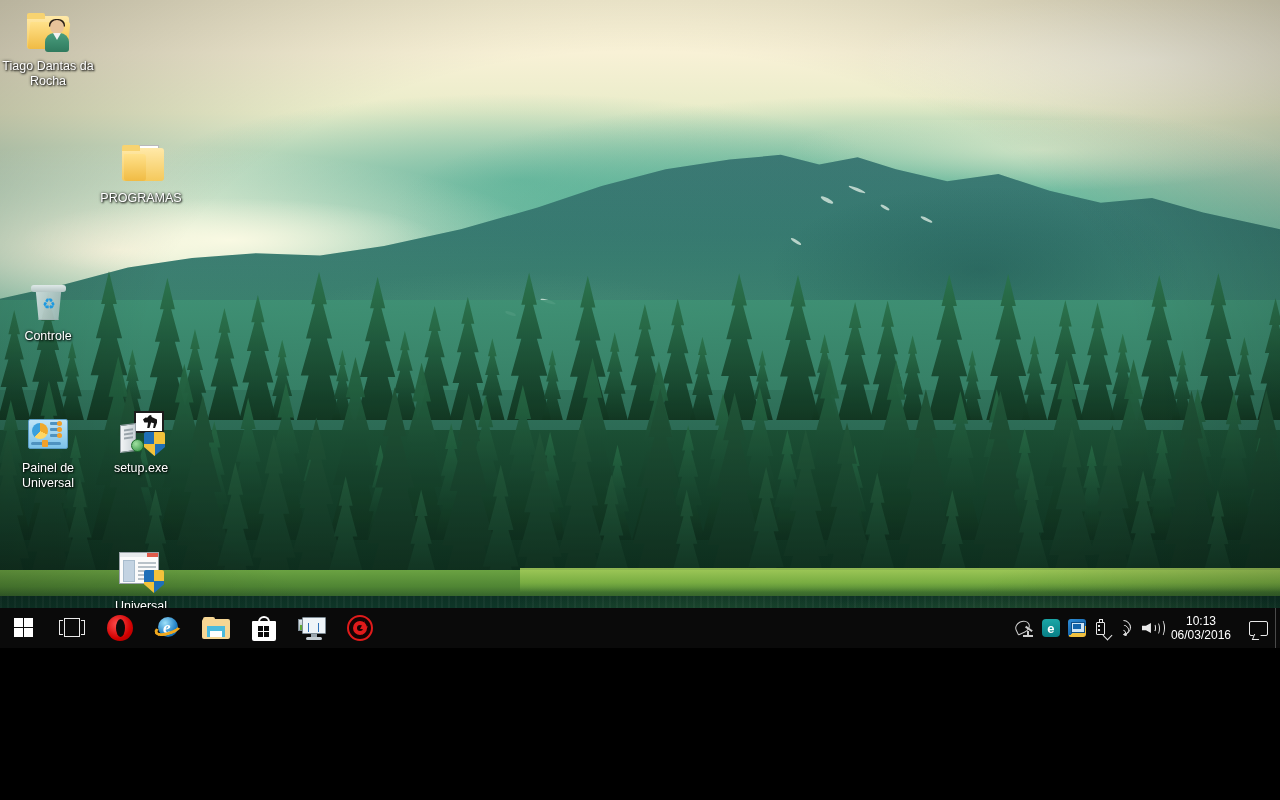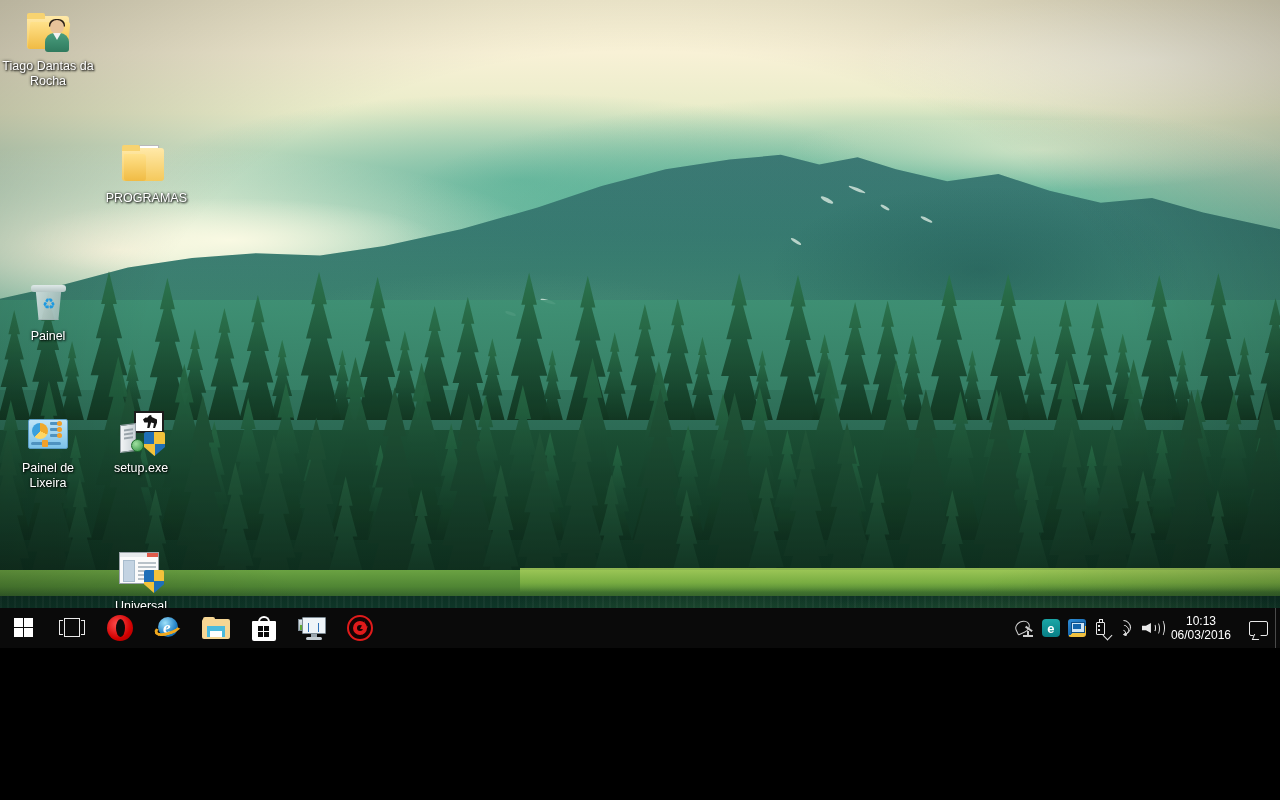--- a/index.html
+++ b/index.html
@@ -773,21 +773,21 @@
           <div class="hair"></div>
           <div class="head"></div>
           <div class="body"></div>
           <div class="collar"></div>
         </div>
     </div>
     <div class="lbl">Tiago Dantas da Rocha</div>
   </div>
 
 
-  <div class="dicon" style="left:95px;top:140px;text-align:right;">
+  <div class="dicon" style="left:95px;top:140px;">
     <div class="glyph">
       <div class="docs">
         <div class="pg pg1" style="left:22px;top:5px;width:20px;height:31px;">
           <div class="pgline" style="top:4px;width:14px;"></div>
           <div class="pgline" style="top:8px;width:14px;"></div>
           <div class="pgline" style="top:12px;width:14px;"></div>
           <div class="pgline" style="top:16px;width:10px;"></div>
         </div>
       </div>
       <div class="folder">
@@ -800,39 +800,39 @@
   </div>
 
   <div class="dicon" style="left:2px;top:278px;">
     <div class="glyph">
       <div class="bin">
         <div class="body2"></div>
           <div class="lid"></div>
         <div class="rec">♻</div>
       </div>
     </div>
-    <div class="lbl">Painel</div>
+    <div class="lbl">Controle</div>
   </div>
 
 
   <div class="dicon" style="left:2px;top:410px;">
     <div class="glyph">
       <div class="cpanel">
         <div class="win"></div>
         <div class="pie"></div>
         <div class="bars">
             <i></i>
             <i></i>
             <i></i>
           </div>
         <div class="slider"></div>
           <div class="knob"></div>
       </div>
     </div>
-    <div class="lbl">Painel de Lixeira</div>
+    <div class="lbl">Painel de Universal</div>
   </div>
 
   <div class="dicon" style="left:95px;top:410px;">
     <div class="glyph">
       <div class="setup">
         <div class="mon"></div>
         <div class="horse" style="left:26px;top:5px;"></div>
         <div class="tower">
             <i style="top:4px;"></i>
             <i style="top:8px;"></i>

